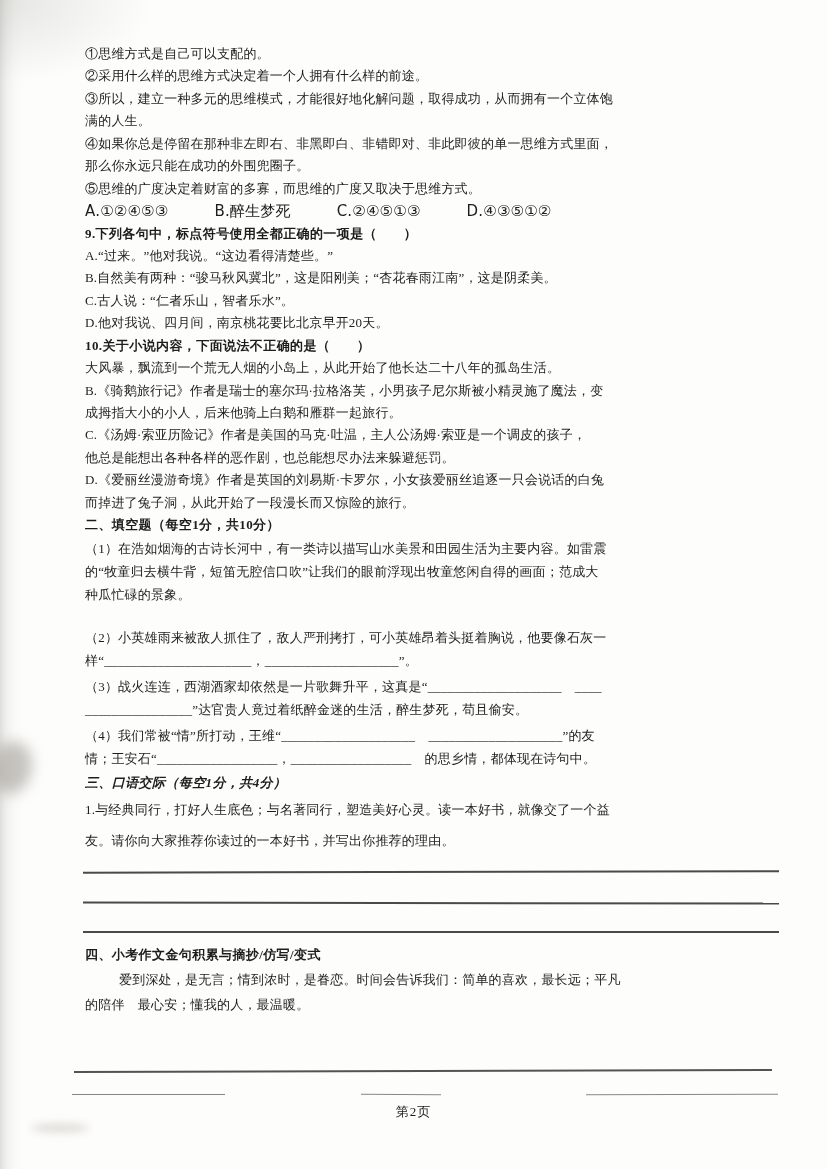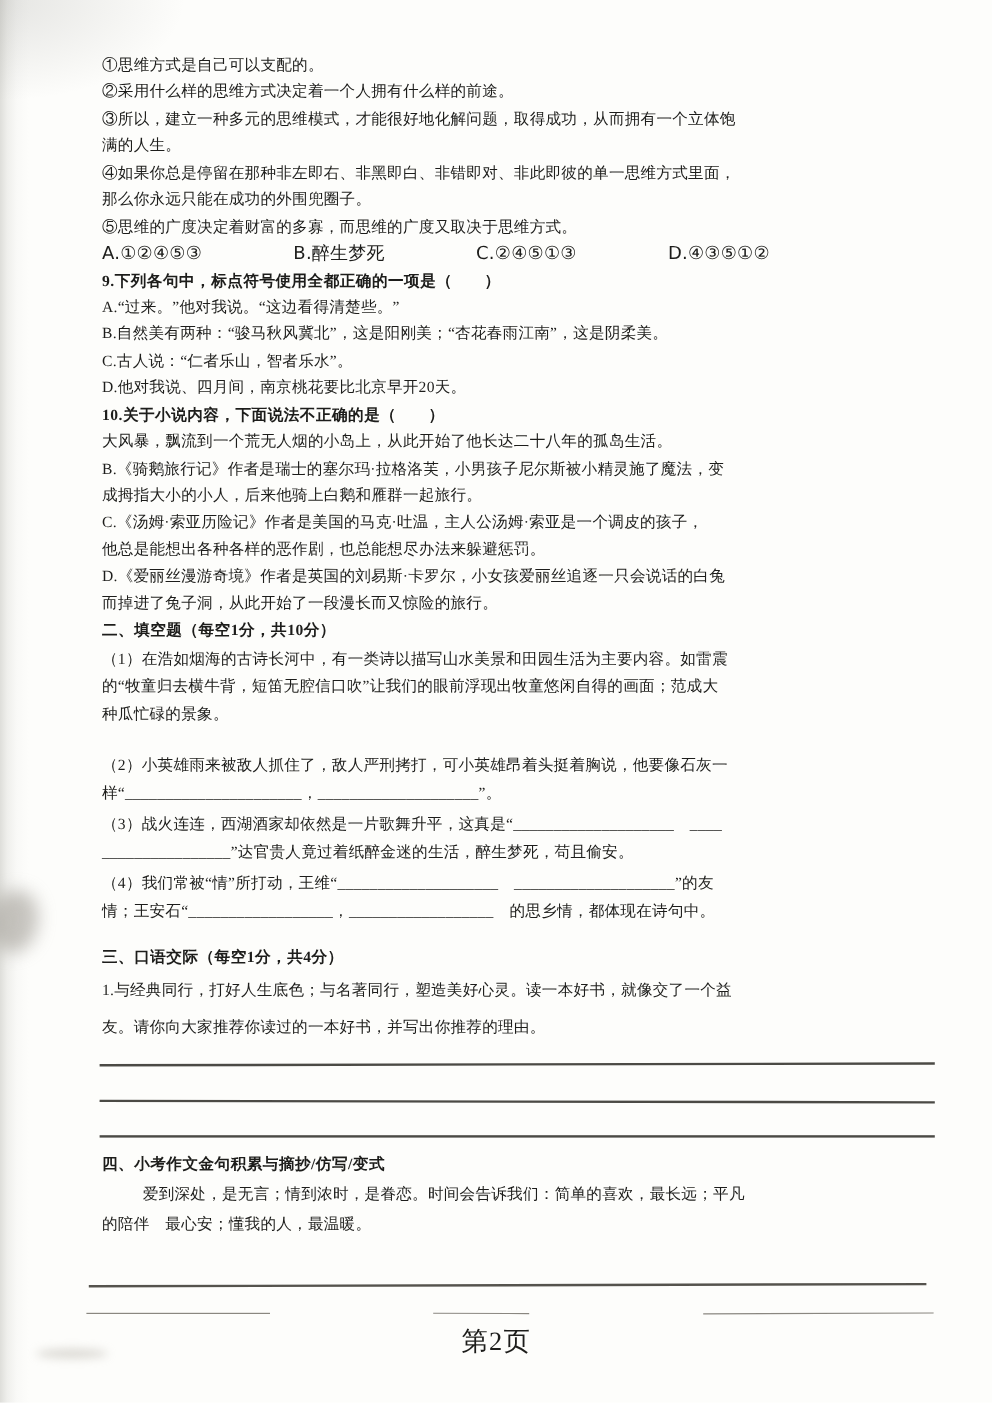--- a/index.html
+++ b/index.html
@@ -7,35 +7,35 @@
     position:relative;width:827px;height:1169px;overflow:hidden;
     background:
       radial-gradient(220px 120px at 0px 0px, rgba(120,120,115,.18), rgba(120,120,115,0) 70%),
       linear-gradient(90deg,#dededa 0px,#efefec 6px,#f9f9f7 14px,#fdfdfb 24px,#fdfdfb 100%);
     font-family:"Liberation Serif","DejaVu Serif",serif;
     color:#1d1d1b;
   }
   .content{position:absolute;left:85px;top:43px;width:712px;}
   .ln{height:22.45px;line-height:22.45px;font-size:13px;white-space:nowrap;letter-spacing:.2px;}
   .b{font-weight:700;letter-spacing:.4px;}
-  .opts{display:flex;gap:76px;font-family:"DejaVu Sans",sans-serif;font-size:15px;}
+  .opts{display:flex;gap:46px;font-family:"DejaVu Sans",sans-serif;font-size:15px;}
   .fillp{height:23px;line-height:23px;}
-  .gap9{margin-top:20px;} .gap3{margin-top:3px;} .gap2{margin-top:17px;}
+  .gap9{margin-top:20px;} .gap3{margin-top:3px;} .gap2{margin-top:2px;font-style:italic;}
   .sec3p{height:31px;line-height:31px;}
   .ansline{height:0;border-top:2px solid #4b4a45;width:696px;margin-left:-2px;}
   .a1{margin-top:15px;transform:rotate(-.12deg);}
   .a2{margin-top:29px;transform:rotate(.1deg);}
   .a3{margin-top:27px;}
   .sec4p{height:25.5px;line-height:25.5px;}
   .botline{position:absolute;left:74px;width:698px;height:0;border-top:2px solid #55534d;transform:rotate(-.15deg);}
   .botbroken{position:absolute;top:1094px;height:0;border-top:1.5px solid #8a8780;}
   .seg1{left:72px;width:153px;}
   .seg2{left:361px;width:80px;transform:rotate(.2deg);}
   .seg3{left:586px;width:192px;transform:rotate(-.2deg);}
-  .footer{position:absolute;left:0;top:1103px;width:827px;text-align:center;font-size:22px;letter-spacing:1px;}
+  .footer{position:absolute;left:0;top:1103px;width:827px;text-align:center;font-size:13px;letter-spacing:1px;}
   .smudge{position:absolute;left:-8px;top:742px;width:40px;height:52px;background:#9a968e;border-radius:50% 40% 55% 45%;filter:blur(7px);opacity:.55;}
   .smudge2{position:absolute;left:30px;top:1124px;width:60px;height:8px;background:#b9b5ac;border-radius:50%;filter:blur(4px);opacity:.5;}
   .indent{padding-left:34px;}
 </style>
 </head>
 <body>
 
 <div class="page">
   <div class="smudge"></div>
   <div class="smudge2"></div>

